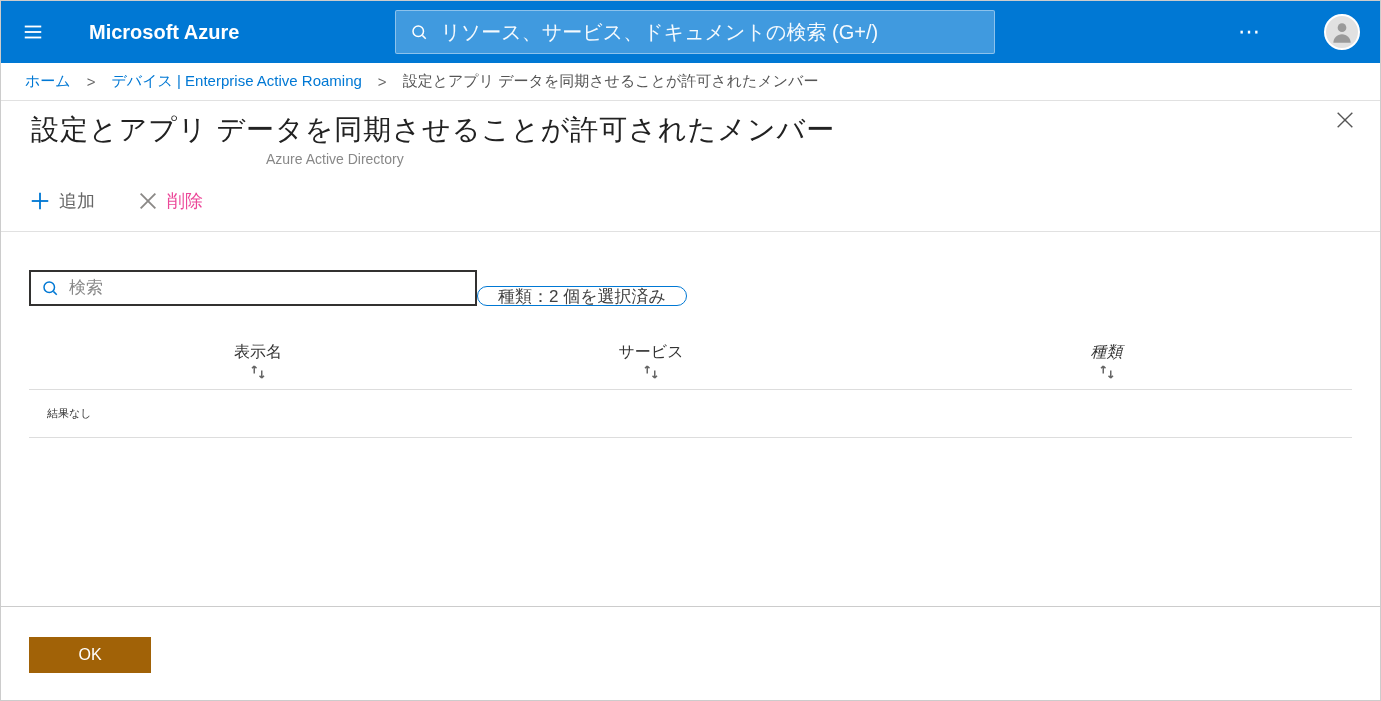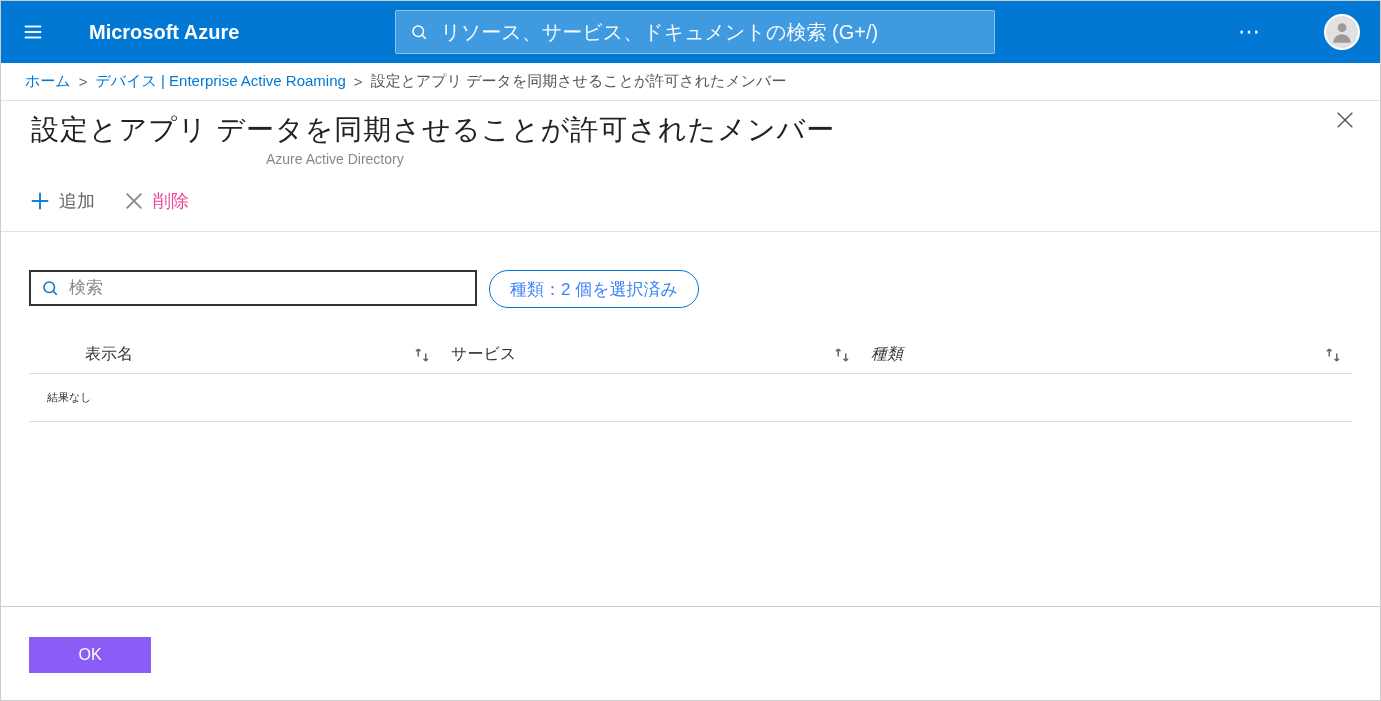--- a/index.html
+++ b/index.html
@@ -89,21 +89,21 @@
       margin-left: 16px;
     }
     .avatar svg { width: 26px; height: 26px; }
 
     
     .breadcrumb {
       height: 38px;
       display: flex;
       align-items: center;
       padding: 16px 24px;
-      gap: 8px;
+      gap: 16px;
       font-size: 15px;
       border-bottom: 1px solid #e1e1e1;
       background:#fff;
     }
     .breadcrumb a {
       color: #0078d4;
       text-decoration: none;
       cursor: pointer;
     }
     .breadcrumb .sep { color: #666; }
@@ -135,21 +135,21 @@
       height: 28px;
       cursor: pointer;
       color: #555;
     }
     .close-btn svg { width: 22px; height: 22px; }
 
     
     .toolbar {
       display: flex;
       align-items: center;
-      gap: 16px;
+      gap: 30px;
       padding: 6px 22px 14px 22px;
       border-bottom: 1px solid #e1e1e1;
       font-size: 18px;
     }
     .tool-btn {
       display: flex;
       align-items: center;
       gap: 8px;
       cursor: pointer;
       padding: 4px 6px;
@@ -160,22 +160,21 @@
     .tool-btn svg { width: 22px; height: 22px; }
 
     
     .body {
       flex: 1;
       padding: 38px 28px 0 28px;
       overflow: hidden;
     }
     .filter-row {
       display: flex;
-      align-items: flex-start;
-      gap: 12px;
+      align-items: flex-end;
     }
     .search-box {
       width: 448px;
       height: 36px;
       border: 2px solid #323130;
       display: flex;
       align-items: center;
       padding: 0 10px;
       background:#fff;
     }
@@ -184,43 +183,43 @@
       border: none;
       outline: none;
       font-size: 17px;
       margin-left: 10px;
       flex: 1;
       color: #666;
       background: transparent;
     }
     .search-box input::placeholder { color: #888; }
     .pill {
-      height: 38px;
+      height: 20px;
       border: 1.5px solid #0078d4;
       border-radius: 22px;
       display: flex;
       align-items: center;
       padding: 0 20px;
       font-size: 17px;
-      color: #3b82f6;
+      color: #404040;
       cursor: pointer;
       background:#fff;
     }
 
     
     .table-head {
       display: flex;
       align-items: center;
       margin-top: 28px;
       padding: 8px 0;
       border-bottom: 1px solid #ddd;
       font-size: 16px;
       color: #333;
     }
-    .col { display:flex; align-items:center; }
+    .col { display:flex; align-items:center;flex-direction:column; }
     .col.c1 { flex: 0 0 422px; padding-left: 56px; justify-content: space-between; padding-right: 20px; }
     .col.c2 { flex: 0 0 420px; justify-content: space-between; padding-right: 20px; }
     .col.c3 { flex: 1; justify-content: space-between; padding-right: 10px; font-style: italic; }
     .sort-icon {
       color: #666;
       display:flex;
       gap:0;
     }
     .sort-icon svg { width: 18px; height: 18px; }
 
@@ -236,21 +235,21 @@
       height: 94px;
       border-top: 1px solid #ccc;
       display: flex;
       align-items: flex-start;
       padding: 30px 0 0 28px;
       background:#fff;
     }
     .ok-btn {
       width: 122px;
       height: 36px;
-      background: #8b5cf6;
+      background: #a16207;
       color: #fff;
       font-size: 16px;
       border: none;
       cursor: pointer;
     }
   </style>
 </head>
 <body>
 
 <div class="root">

